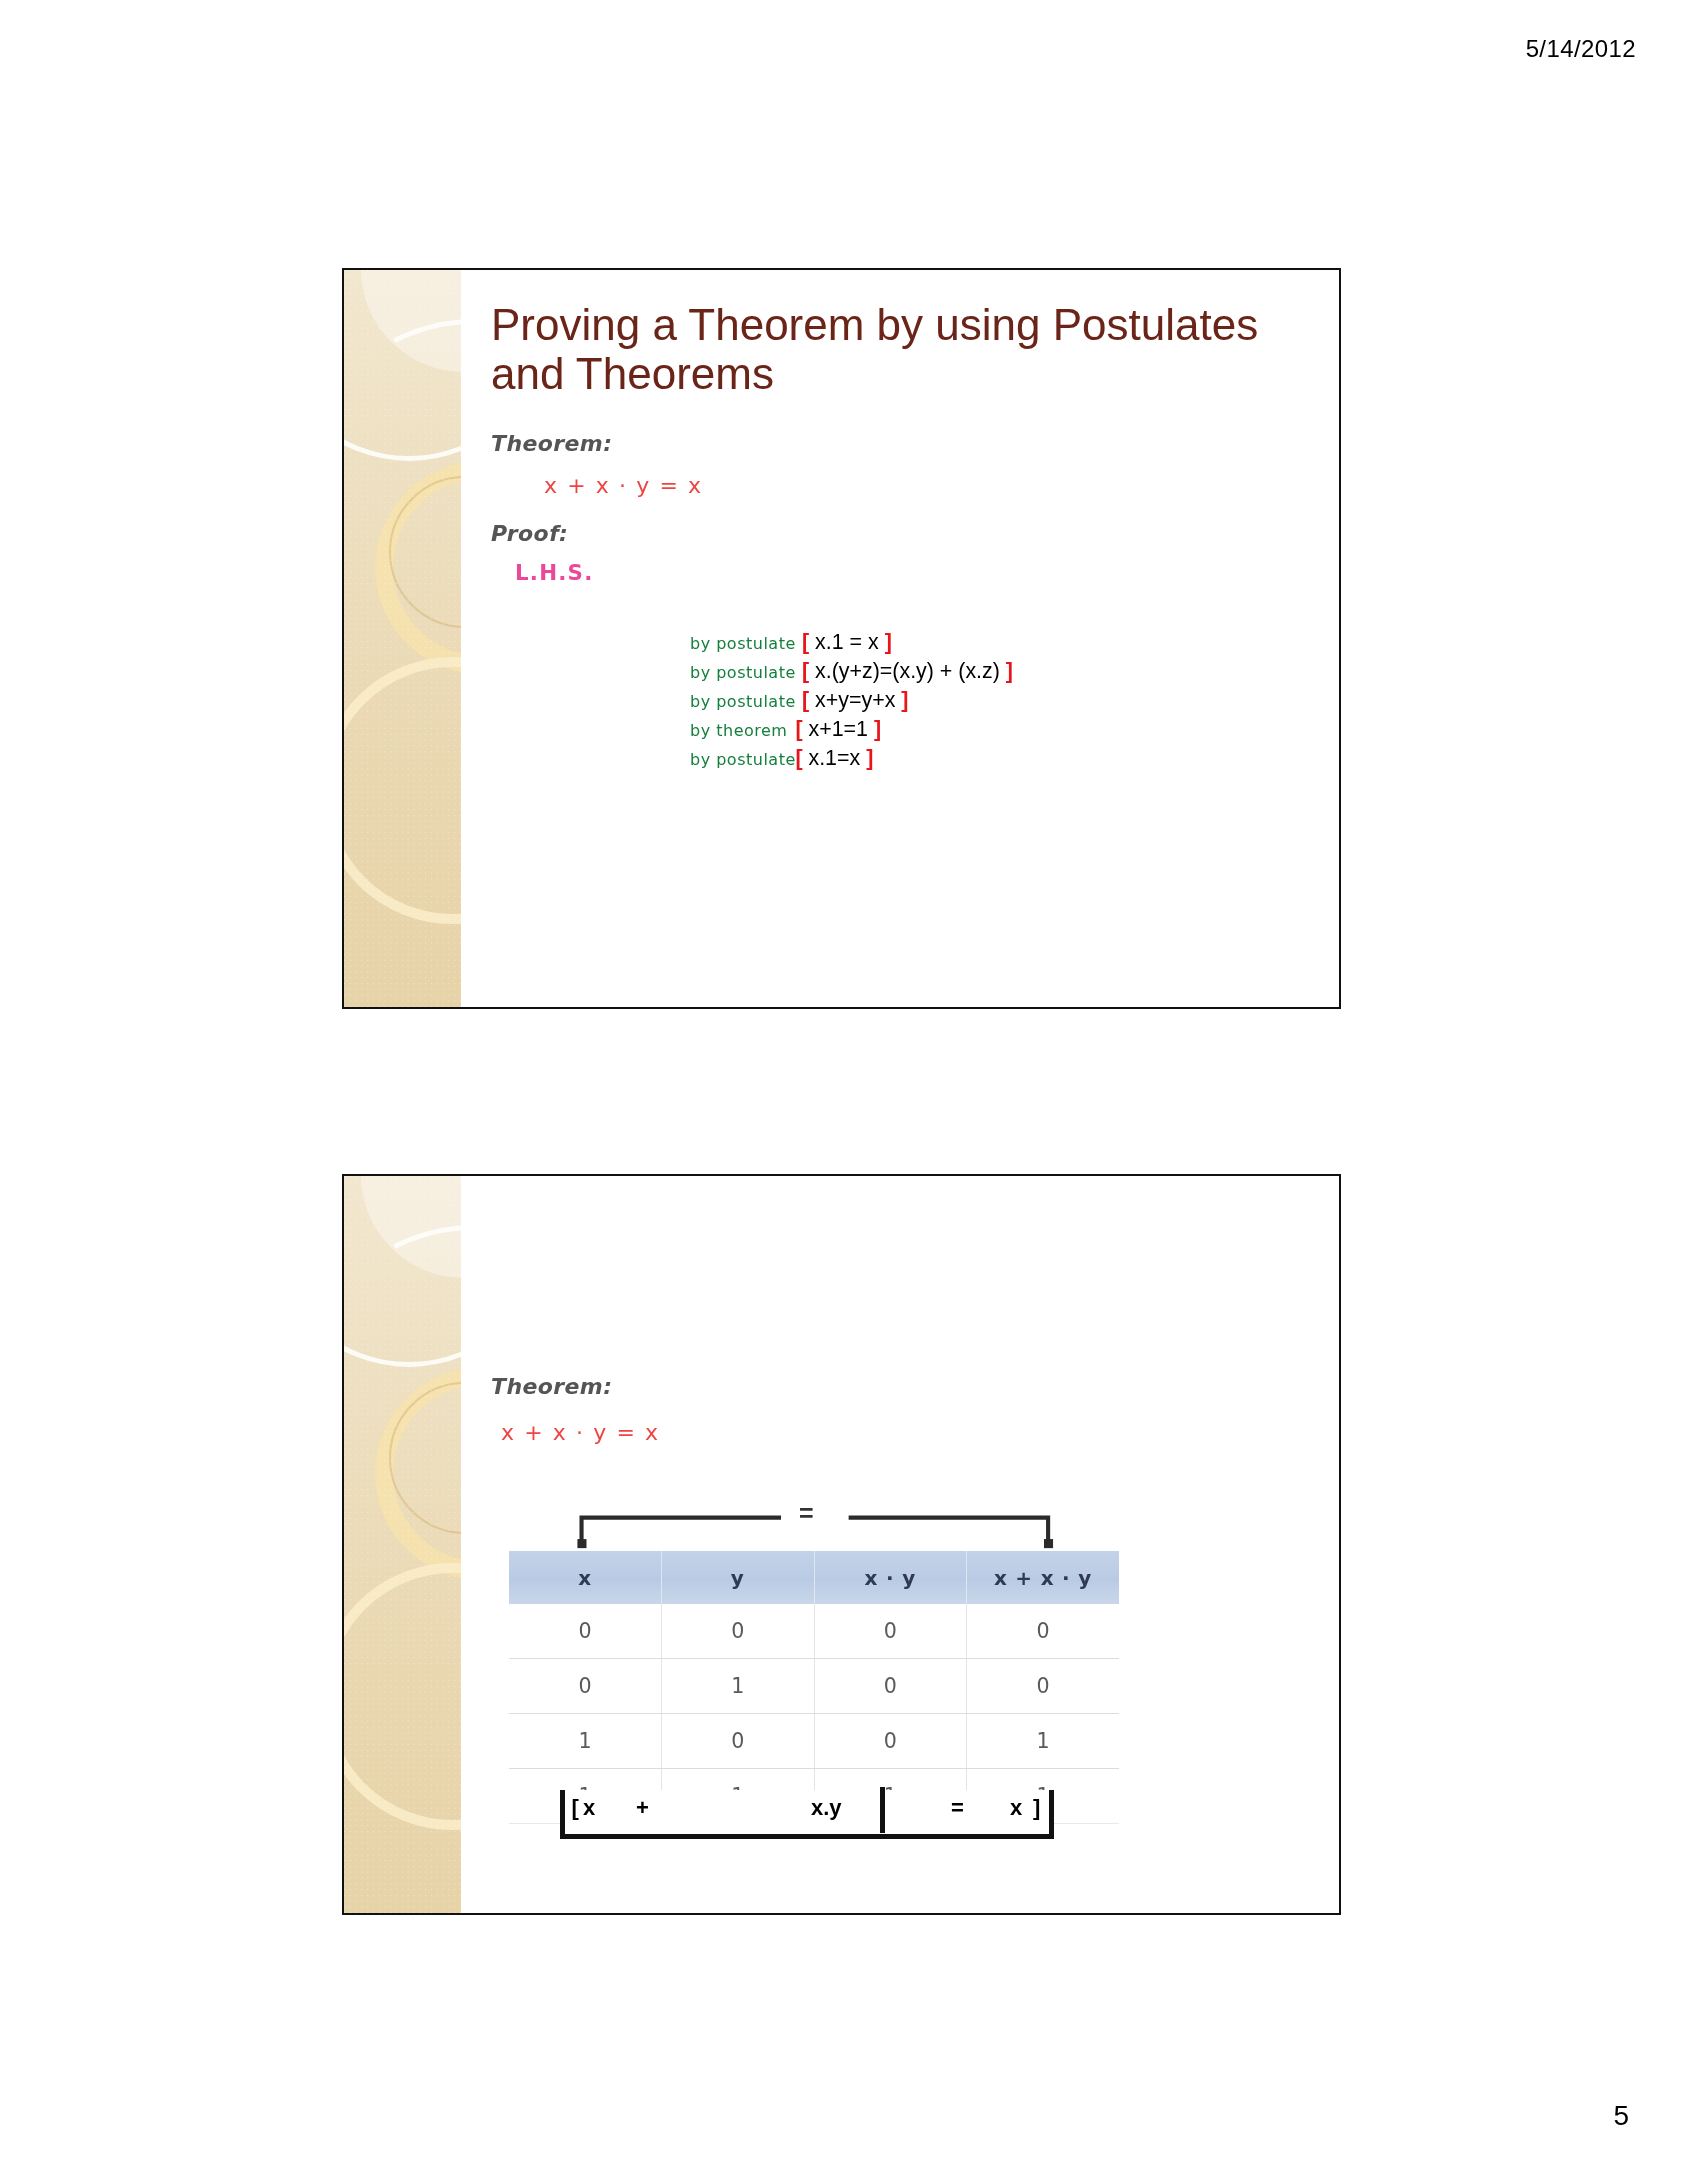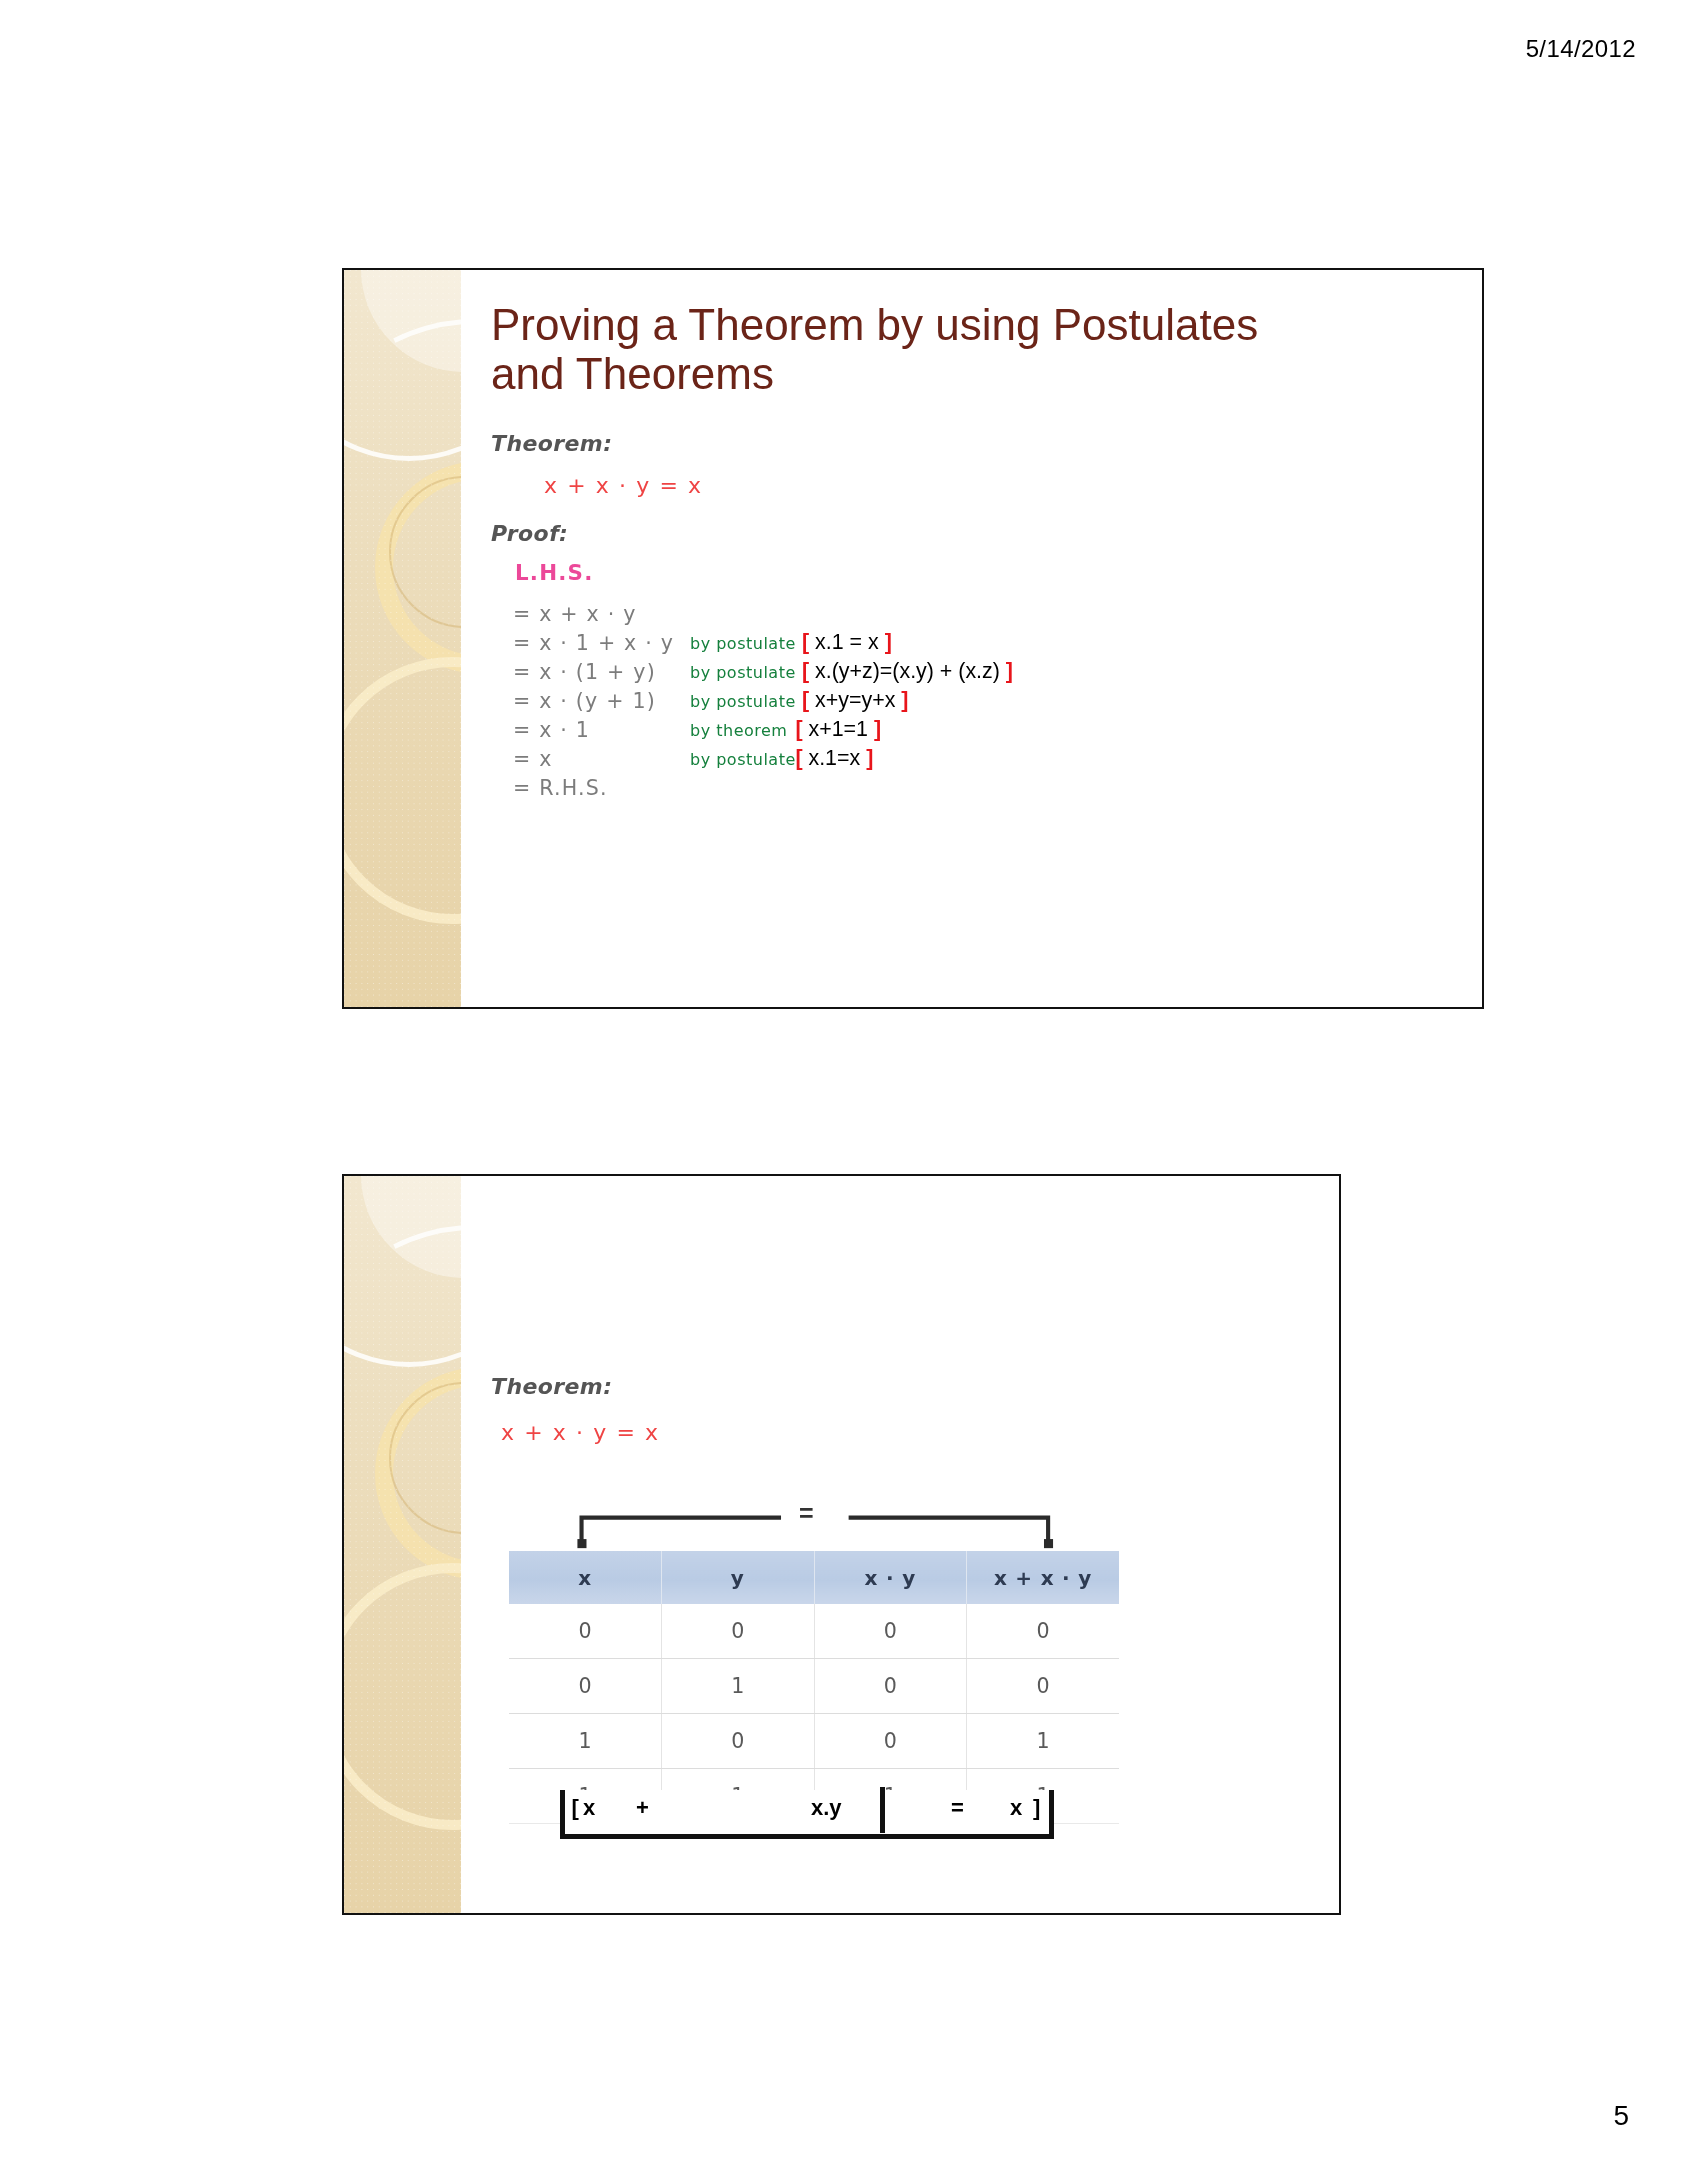--- a/index.html
+++ b/index.html
@@ -33,21 +33,21 @@
   }
 
   
   .slide {
     position: absolute;
     background: #ffffff;
     border: 2.5px solid #111111;
     box-sizing: border-box;
     overflow: hidden;
   }
-  #slide-1 { left: 342px; top: 268px;  width: 1142px; height: 741px; }
+  #slide-1 { left: 342px; top: 268px;  width: 999px; height: 741px; }
   #slide-2 { left: 342px; top: 1174px; width: 999px; height: 741px; }
 
   
   .deco-band {
     position: absolute;
     left: 0; top: 0; bottom: 0;
     width: 117px;
     background: linear-gradient(to bottom, #f2e7cf 0%, #eddfc0 30%, #e9d7b0 68%, #e7d3a8 100%);
     overflow: hidden;
   }
@@ -274,27 +274,20 @@
 and Theorems</div>
 
   <div class="lbl-theorem scan" style="left:147px; top:161px;">Theorem:</div>
 
   <div class="eq-main scan" style="left:200px; top:203px;">x + x · y = x</div>
 
   <div class="lbl-proof scan" style="left:147px; top:251px;">Proof:</div>
 
   <div class="lbl-lhs scan" style="left:171px; top:290px;">L.H.S.</div>
 
-  <div class="proof-steps scan" style="left:169px; top:330px;">= x + x · y
-= x · 1 + x · y
-= x · (1 + y)
-= x · (y + 1)
-= x · 1
-= x
-= R.H.S.</div>
 
   <div class="proof-reasons scan" style="left:346px; top:330px;">
 by postulate
 by postulate
 by postulate
 by theorem
 by postulate
 </div>
 
   <div class="proof-notes" style="left:458px; top:358px;">

